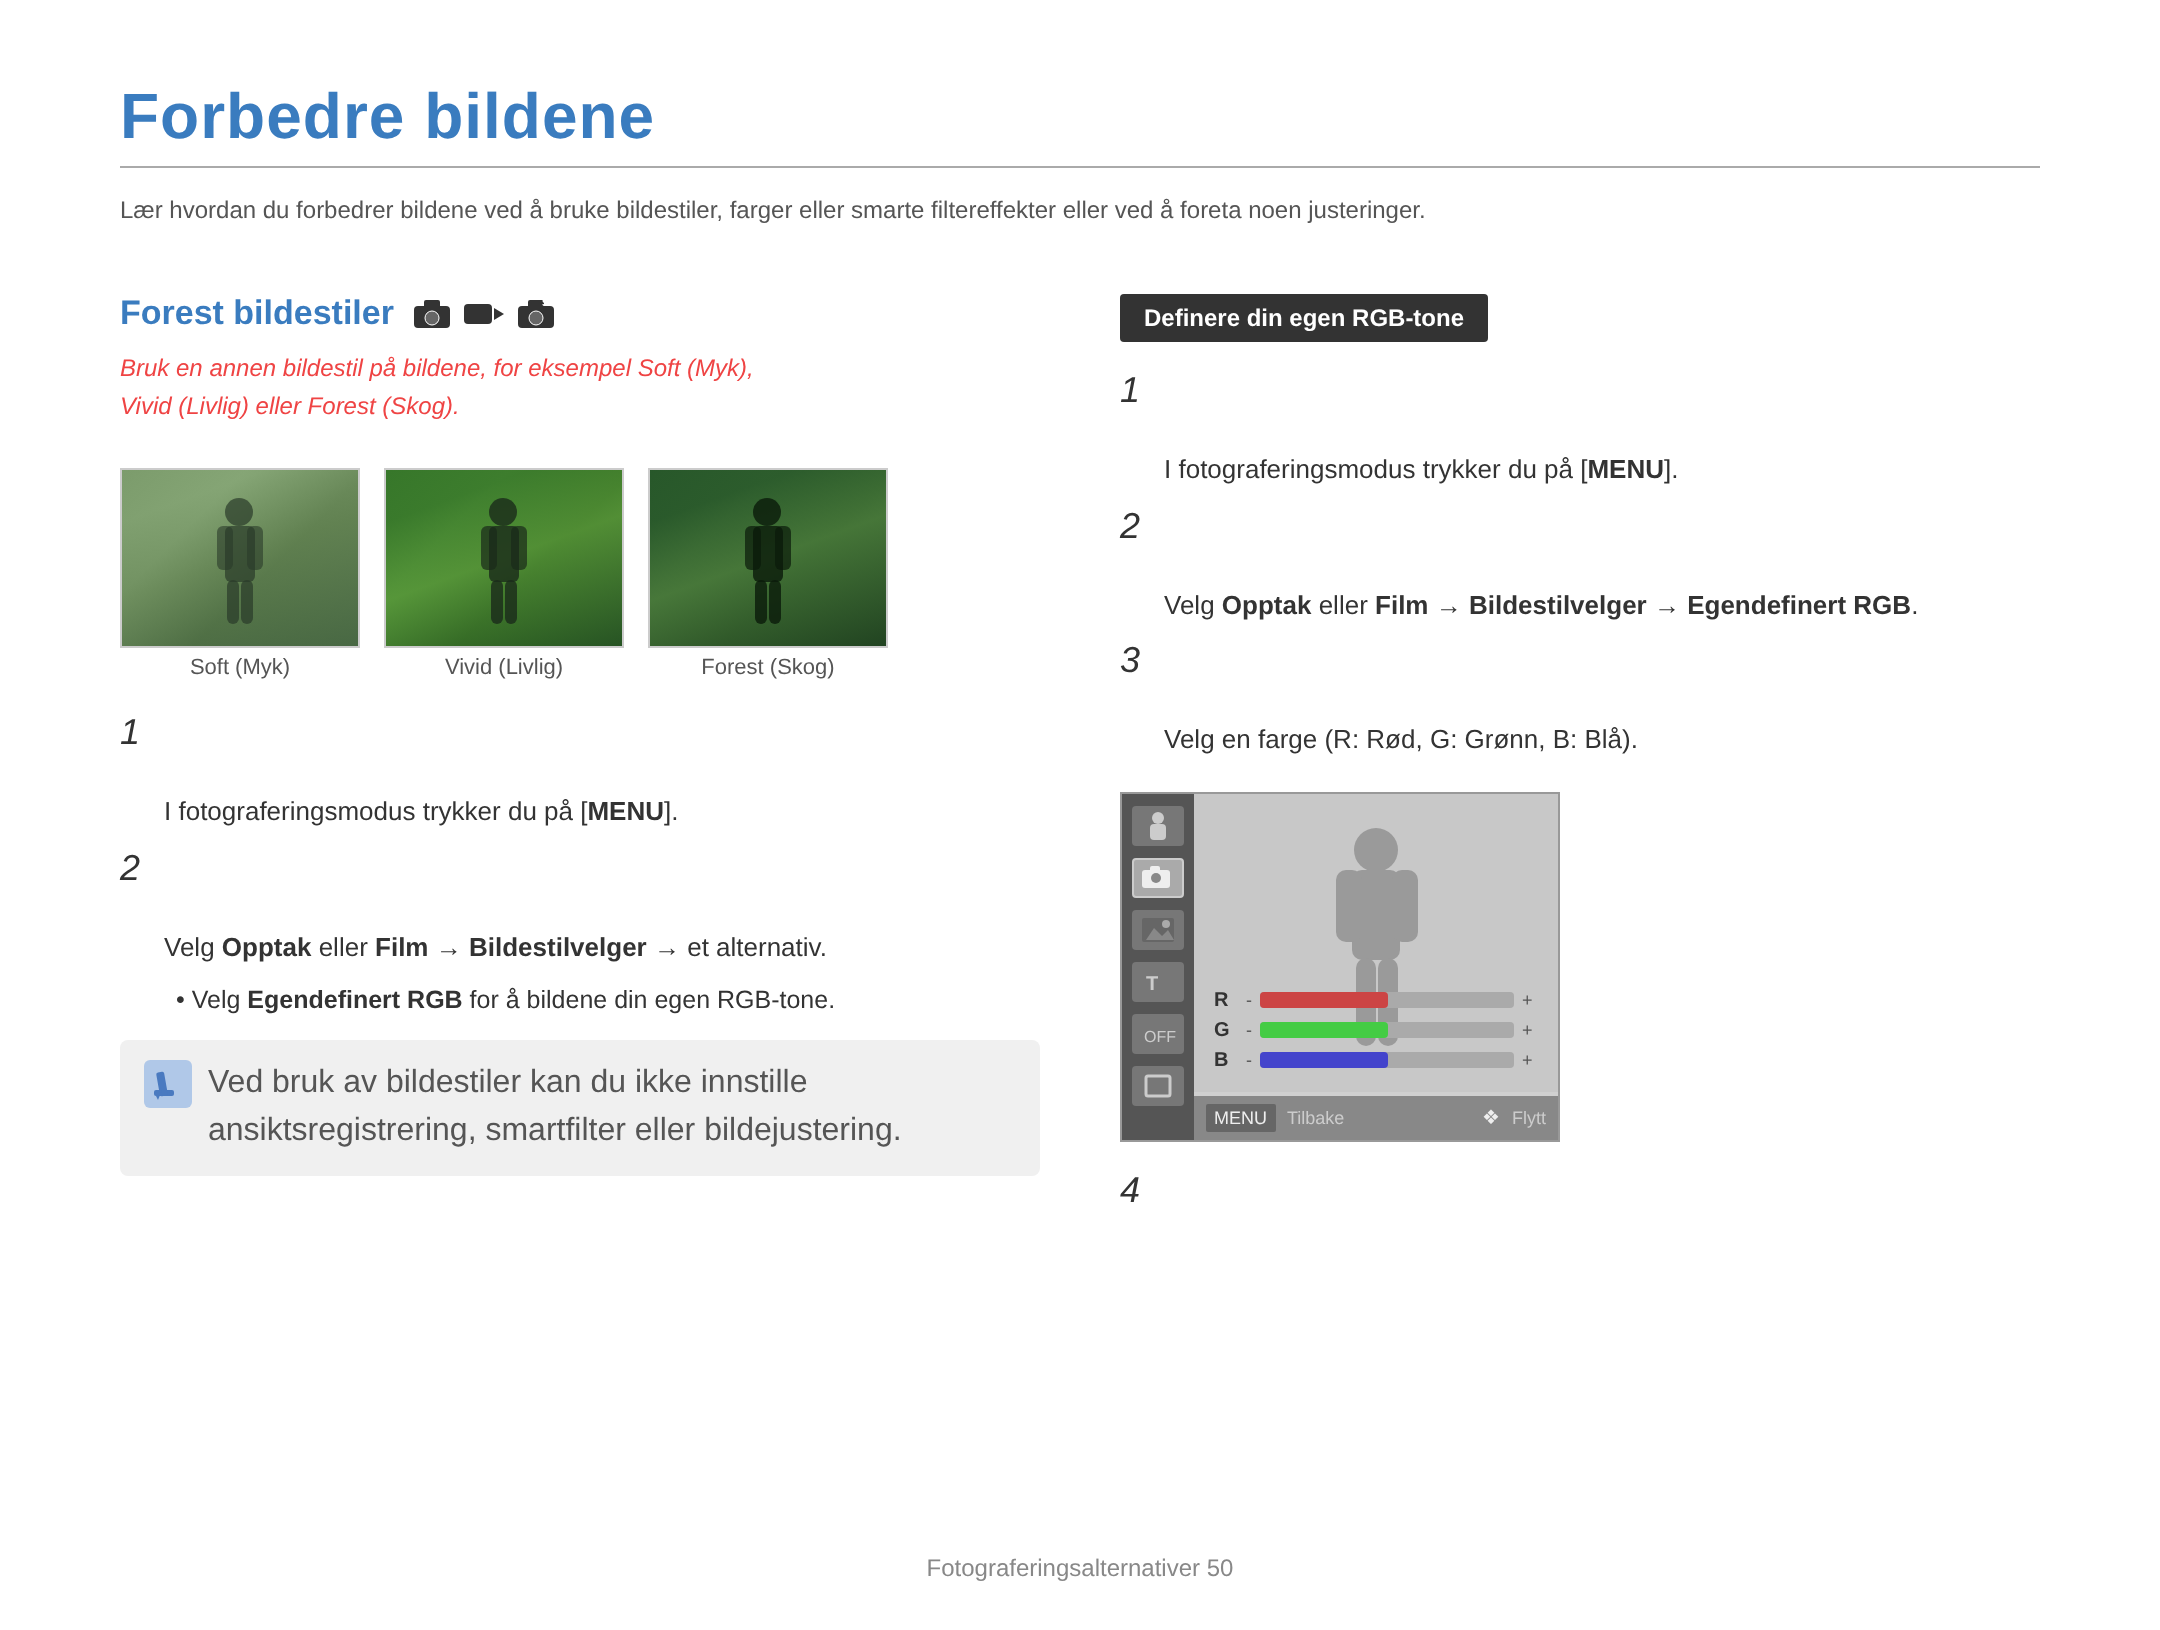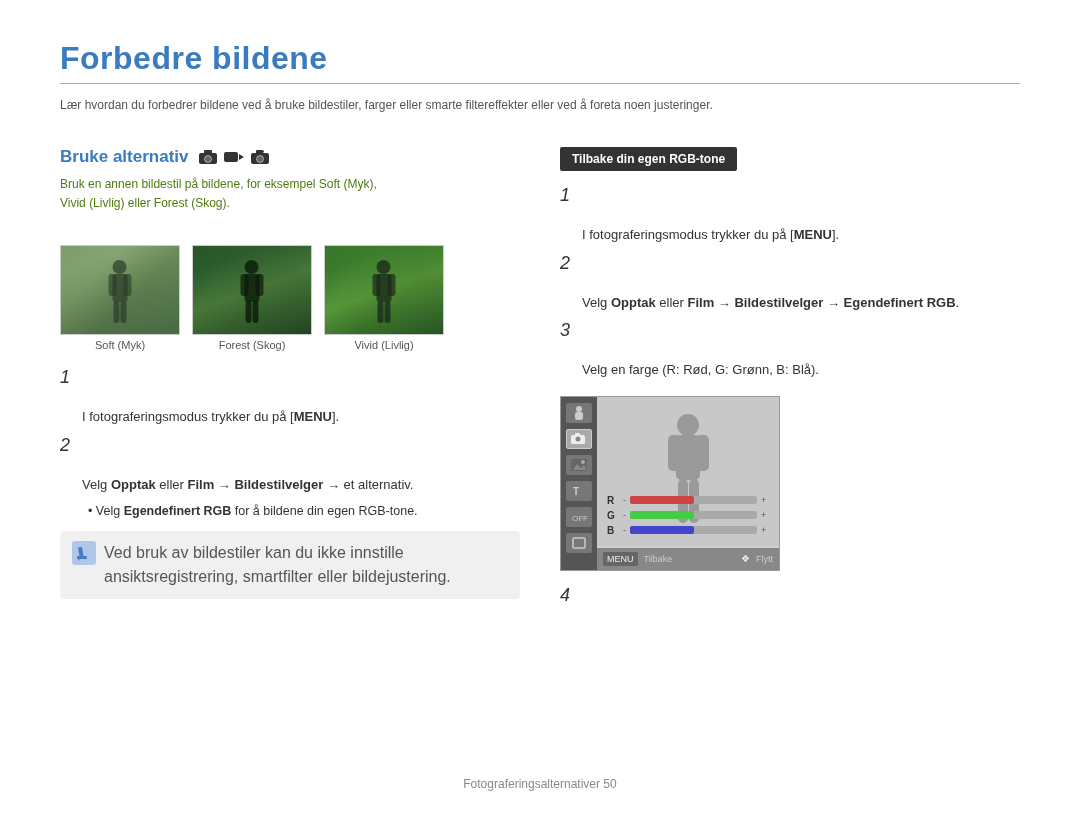--- a/index.html
+++ b/index.html
@@ -55,23 +55,24 @@
       align-items: center;
       gap: 8px;
     }
     .section-icons {
       display: flex;
       gap: 4px;
       align-items: center;
     }
     .section-desc {
       font-size: 12px;
-      color: #4d7c0f;
-      margin-bottom: 32px;
+      color: #ef4444;
+      margin-bottom: 21px;
       line-height: 1.6;
+      font-style: italic;
     }
     .photo-row {
       display: flex;
       gap: 12px;
       margin-bottom: 8px;
     }
     .photo-item {
       display: flex;
       flex-direction: column;
       align-items: center;
@@ -326,21 +327,21 @@
 
   <h1 class="page-title">Forbedre bildene</h1>
   <hr class="page-divider">
   <p class="page-intro">Lær hvordan du forbedrer bildene ved å bruke bildestiler, farger eller smarte filtereffekter eller ved å foreta noen justeringer.</p>
 
   <div class="two-col">
 
     <div class="left-col">
 
       <div class="section-title">
-        <span>Bruke alternativ</span>
+        <span>Forest bildestiler</span>
         <span class="section-icons">
 
           <svg width="22" height="16" viewBox="0 0 22 16">
             <rect x="2" y="4" width="18" height="11" rx="2" fill="#333"></rect>
             <circle cx="11" cy="10" r="3.5" fill="#666" stroke="#fff" stroke-width="0.5"></circle>
             <rect x="7" y="1" width="8" height="4" rx="1" fill="#333"></rect>
           </svg>
 
           <svg width="22" height="16" viewBox="0 0 22 16">
             <rect x="1" y="3" width="14" height="10" rx="2" fill="#333"></rect>
@@ -369,44 +370,44 @@
               <rect x="10" y="15" width="15" height="28" rx="3" fill="#2a3a2a" opacity="0.7"></rect>
               <rect x="6" y="15" width="8" height="22" rx="3" fill="#2a3a2a" opacity="0.6"></rect>
               <rect x="21" y="15" width="8" height="22" rx="3" fill="#2a3a2a" opacity="0.6"></rect>
               <rect x="11" y="42" width="6" height="22" rx="3" fill="#2a3a2a" opacity="0.7"></rect>
               <rect x="18" y="42" width="6" height="22" rx="3" fill="#2a3a2a" opacity="0.7"></rect>
             </svg>
           </div>
           <span class="photo-label">Soft (Myk)</span>
         </div>
         <div class="photo-item">
+          <div class="photo-box photo-vivid">
+            <svg style="position:absolute;bottom:5px;left:50%;transform:translateX(-50%);z-index:10;" width="35" height="70" viewBox="0 0 35 70">
+              <ellipse cx="17" cy="8" rx="7" ry="7" fill="#1a2a1a" opacity="0.8"></ellipse>
+              <rect x="10" y="15" width="15" height="28" rx="3" fill="#1a2a1a" opacity="0.8"></rect>
+              <rect x="6" y="15" width="8" height="22" rx="3" fill="#1a2a1a" opacity="0.7"></rect>
+              <rect x="21" y="15" width="8" height="22" rx="3" fill="#1a2a1a" opacity="0.7"></rect>
+              <rect x="11" y="42" width="6" height="22" rx="3" fill="#1a2a1a" opacity="0.8"></rect>
+              <rect x="18" y="42" width="6" height="22" rx="3" fill="#1a2a1a" opacity="0.8"></rect>
+            </svg>
+          </div>
+          <span class="photo-label">Vivid (Livlig)</span>
+        </div>
+        <div class="photo-item">
           <div class="photo-box photo-forest">
             <svg style="position:absolute;bottom:5px;left:50%;transform:translateX(-50%);z-index:10;" width="35" height="70" viewBox="0 0 35 70">
               <ellipse cx="17" cy="8" rx="7" ry="7" fill="#0a1a0a" opacity="0.8"></ellipse>
               <rect x="10" y="15" width="15" height="28" rx="3" fill="#0a1a0a" opacity="0.8"></rect>
               <rect x="6" y="15" width="8" height="22" rx="3" fill="#0a1a0a" opacity="0.7"></rect>
               <rect x="21" y="15" width="8" height="22" rx="3" fill="#0a1a0a" opacity="0.7"></rect>
               <rect x="11" y="42" width="6" height="22" rx="3" fill="#0a1a0a" opacity="0.8"></rect>
               <rect x="18" y="42" width="6" height="22" rx="3" fill="#0a1a0a" opacity="0.8"></rect>
             </svg>
           </div>
           <span class="photo-label">Forest (Skog)</span>
-        </div>
-        <div class="photo-item">
-          <div class="photo-box photo-vivid">
-            <svg style="position:absolute;bottom:5px;left:50%;transform:translateX(-50%);z-index:10;" width="35" height="70" viewBox="0 0 35 70">
-              <ellipse cx="17" cy="8" rx="7" ry="7" fill="#1a2a1a" opacity="0.8"></ellipse>
-              <rect x="10" y="15" width="15" height="28" rx="3" fill="#1a2a1a" opacity="0.8"></rect>
-              <rect x="6" y="15" width="8" height="22" rx="3" fill="#1a2a1a" opacity="0.7"></rect>
-              <rect x="21" y="15" width="8" height="22" rx="3" fill="#1a2a1a" opacity="0.7"></rect>
-              <rect x="11" y="42" width="6" height="22" rx="3" fill="#1a2a1a" opacity="0.8"></rect>
-              <rect x="18" y="42" width="6" height="22" rx="3" fill="#1a2a1a" opacity="0.8"></rect>
-            </svg>
-          </div>
-          <span class="photo-label">Vivid (Livlig)</span>
         </div>
       </div>
 
       <div class="steps">
         <div class="step">
           <span class="step-num">1</span>
           <span class="step-text">
             <span>I fotograferingsmodus trykker du på [</span><b>MENU</b><span>].</span>
           </span>
         </div>
@@ -427,21 +428,21 @@
               <polygon points="4,16 7,13 5,18" fill="#4a7ac0"></polygon>
             </svg>
           </div>
           <p class="note-text">Ved bruk av bildestiler kan du ikke innstille ansiktsregistrering, smartfilter eller bildejustering.</p>
         </div>
       </div>
     </div>
 
     <div class="right-col">
 
-      <div class="rgb-header">Tilbake din egen RGB-tone</div>
+      <div class="rgb-header">Definere din egen RGB-tone</div>
 
       <div class="right-steps">
         <div class="step">
           <span class="step-num">1</span>
           <span class="step-text">
             <span>I fotograferingsmodus trykker du på [</span><b>MENU</b><span>].</span>
           </span>
         </div>
         <div class="step">
           <span class="step-num">2</span>

